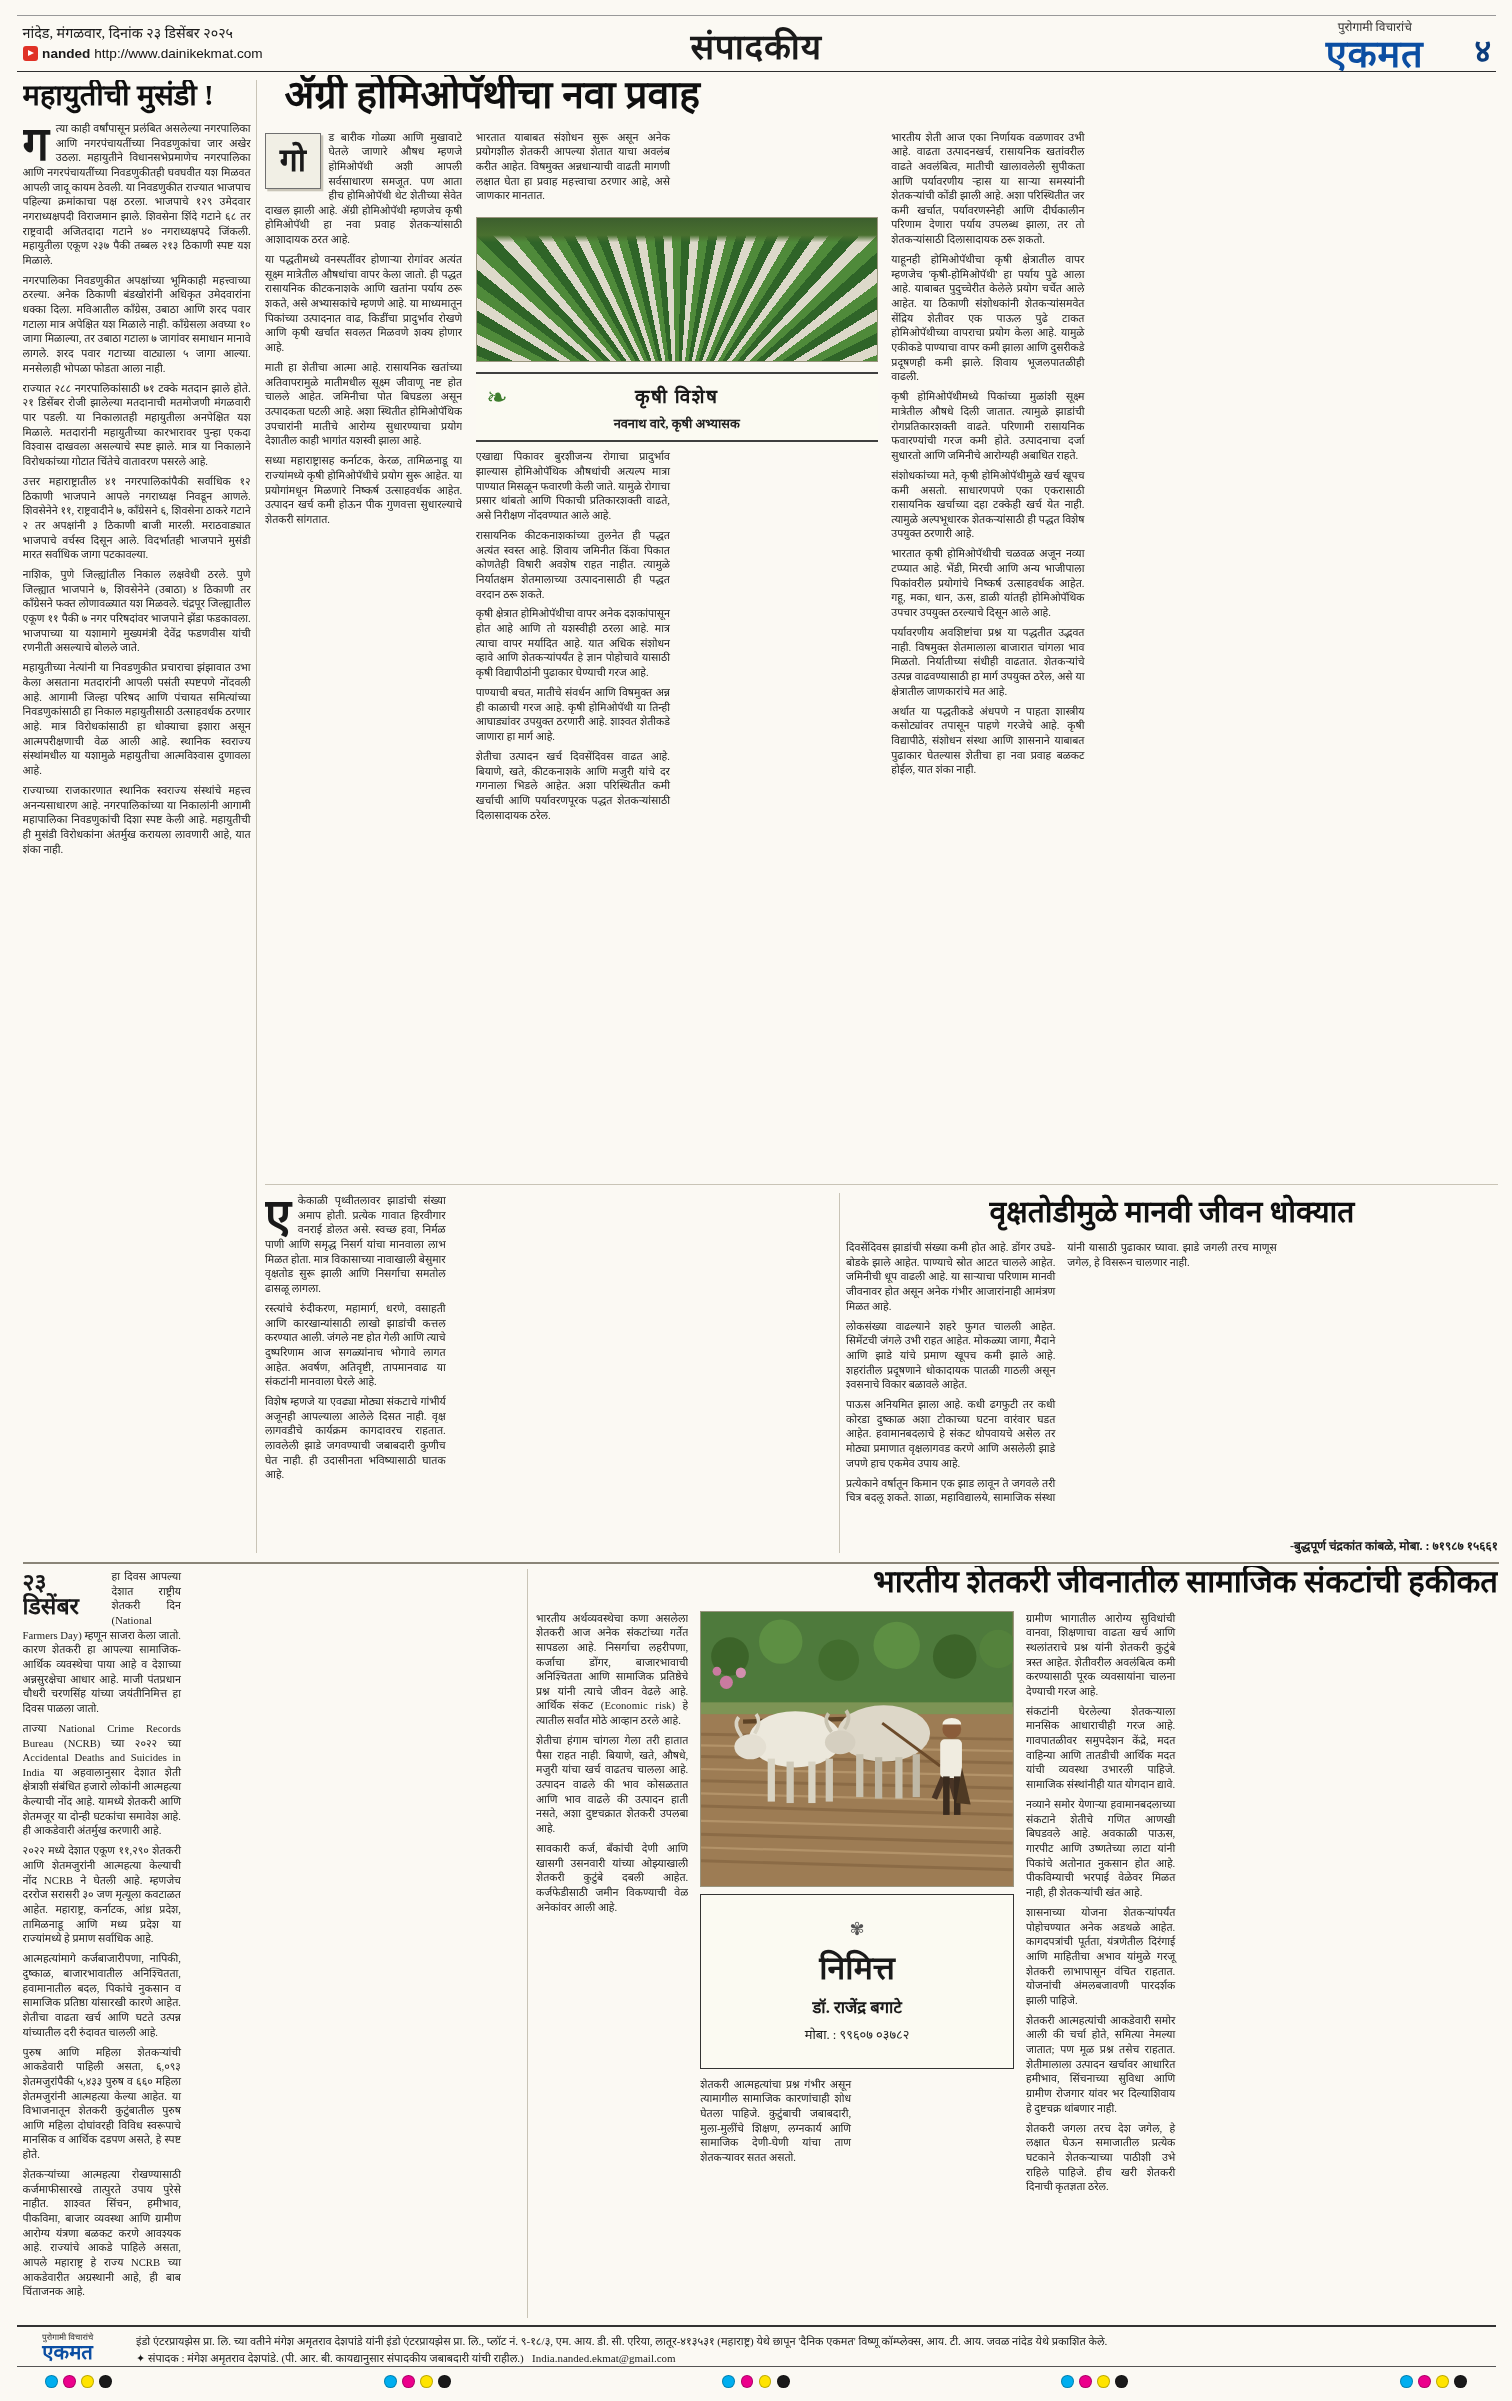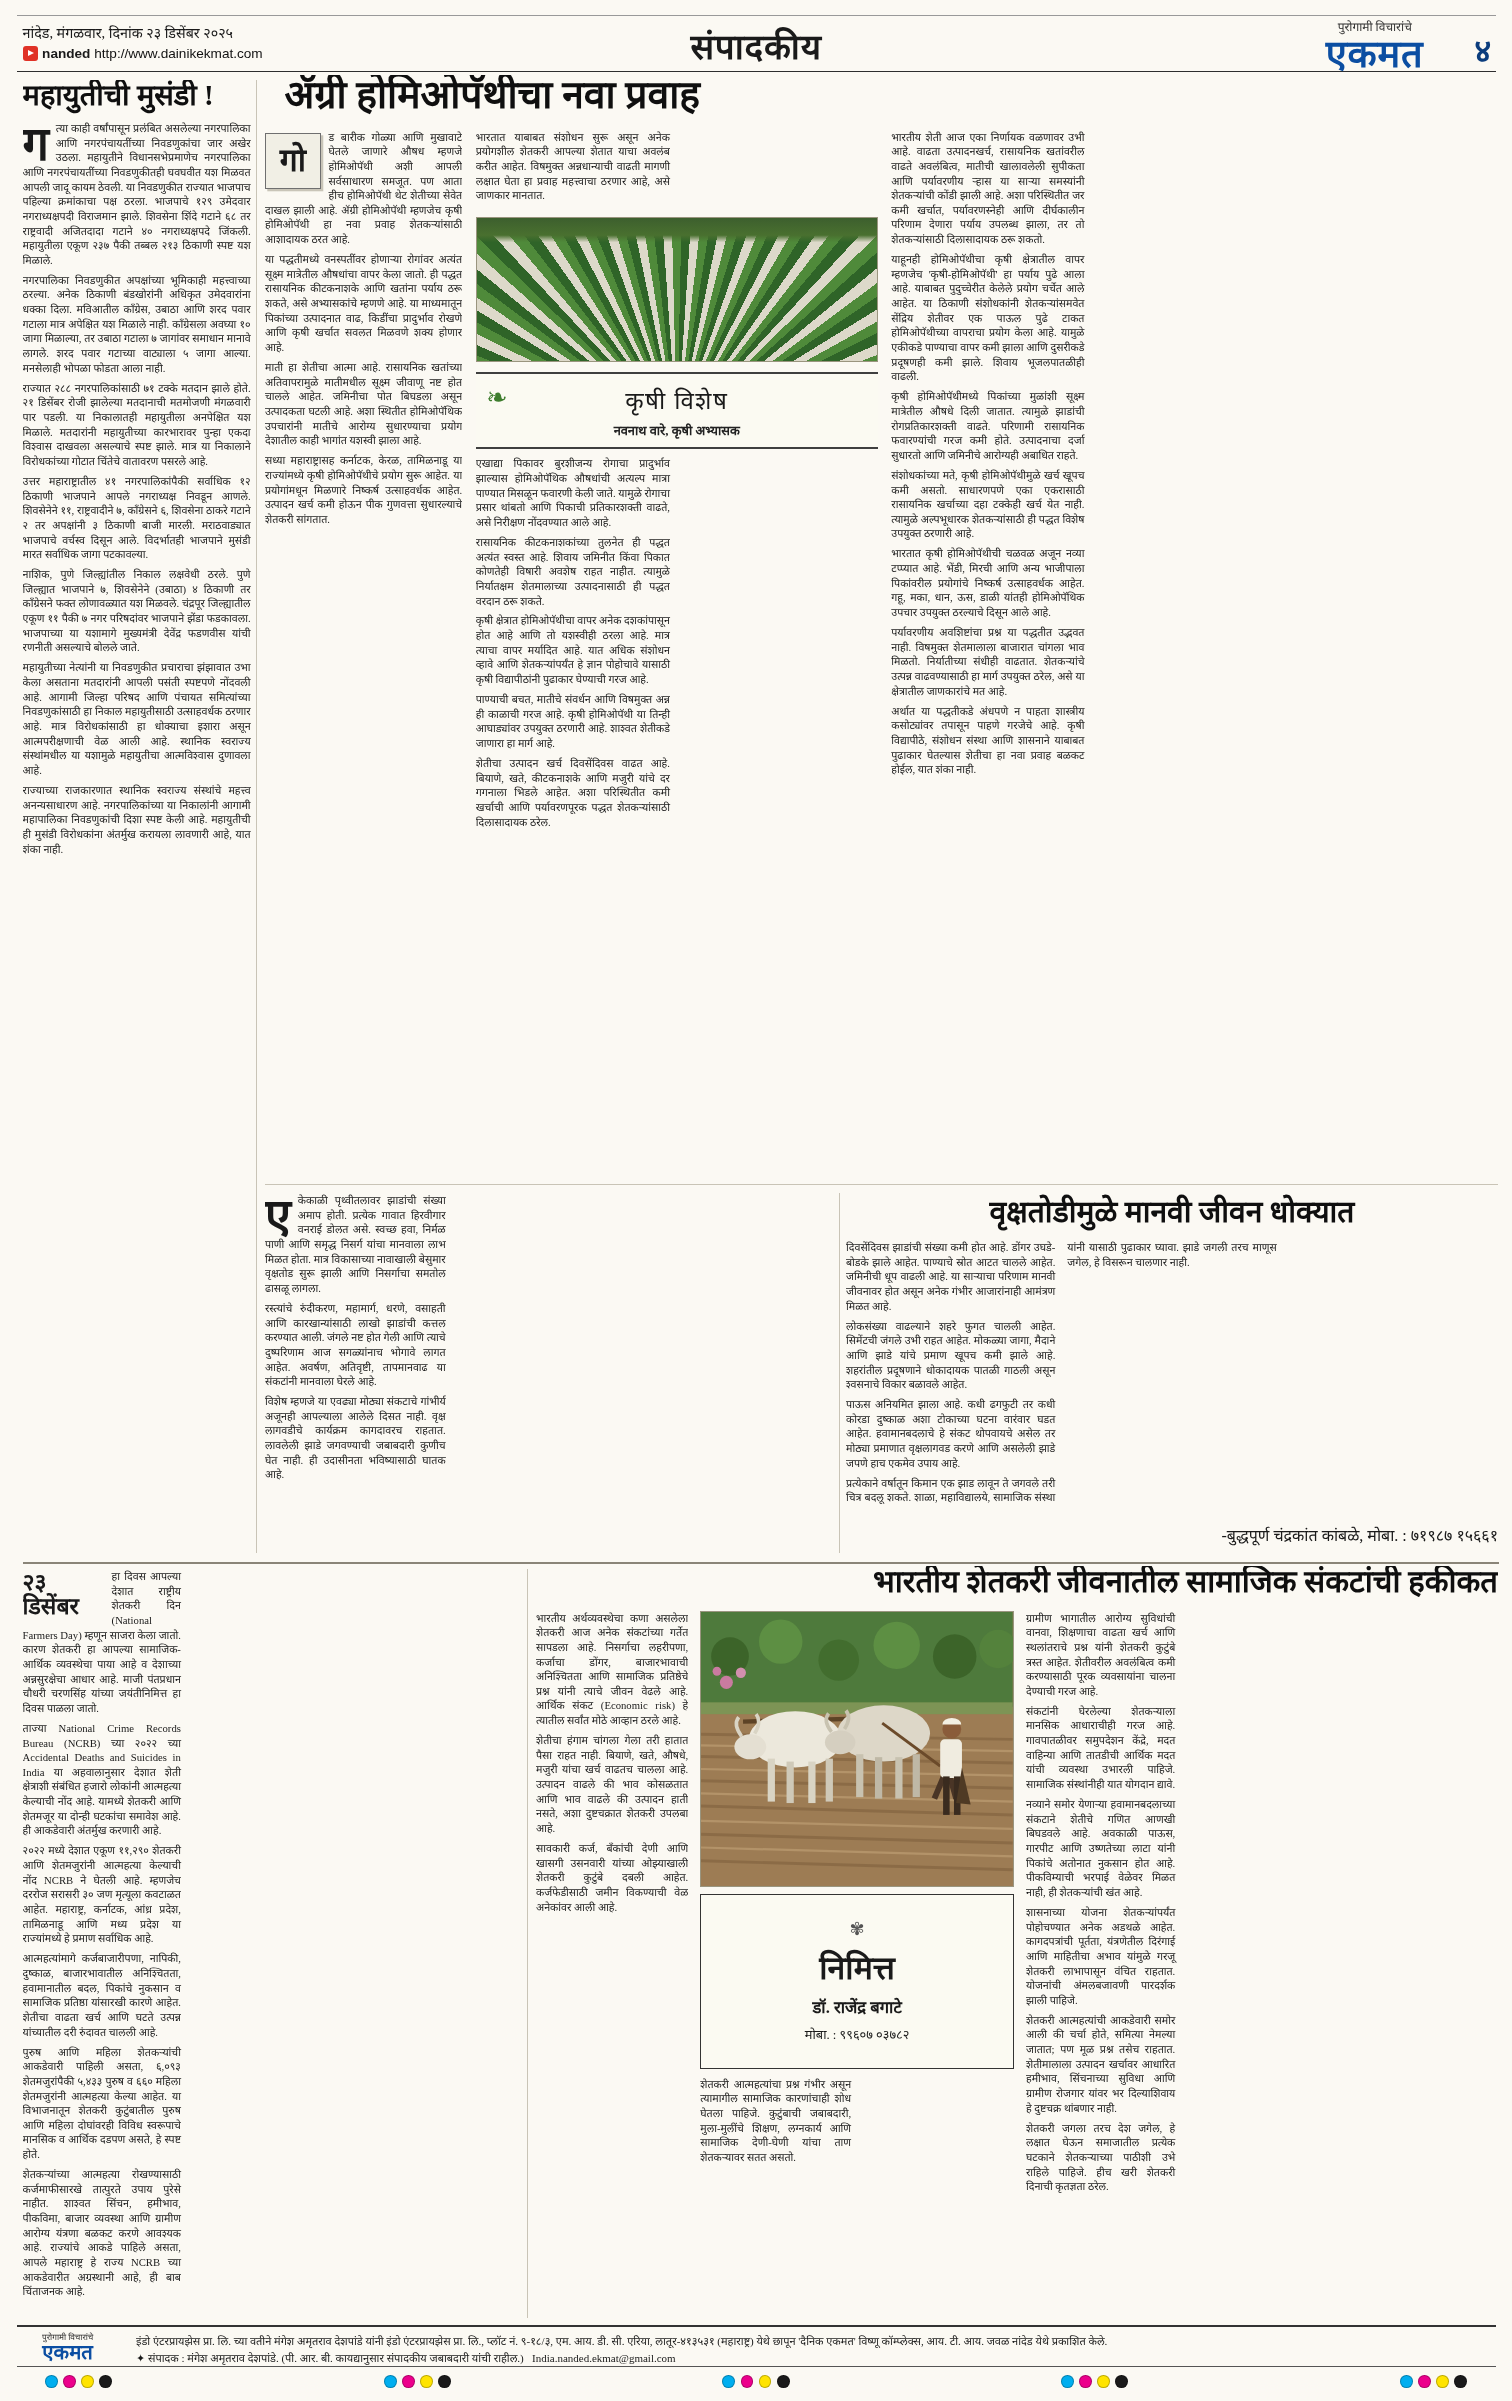--- a/index.html
+++ b/index.html
@@ -41,30 +41,30 @@
   .mid-top{height:84px;column-count:2;column-gap:13.6px;column-fill:auto}
   .mid-bottom{flex:1;column-count:2;column-gap:13.6px;column-fill:auto;overflow:hidden}
   .agri-right{flex:3.2;column-count:3;column-gap:13.6px;column-fill:auto;overflow:hidden}
   .crop-photo{width:100%;height:145px;margin:3px 0 6px;
     background:
       linear-gradient(180deg,#3d5f2e 0%,#49702f 12%,rgba(73,112,47,0) 17%),
       repeating-conic-gradient(from 200deg at 50% 150%, #ddd9ca 0deg 2.6deg, #4f8a3a 2.6deg 5.2deg, #2f6428 5.2deg 7.8deg);
     border:0.8px solid #9a957f}
   .kv-box{border-top:2.3px double #3f3f3f;border-bottom:2.3px double #3f3f3f;padding:9px 4.5px 7.5px;text-align:center;margin:4.5px 0 7.5px;position:relative;background:#fbfaf2}
   .kv-leaf{position:absolute;left:10.5px;top:7.5px;color:#3e7d2e;font-size:25.6px}
-  .kv-title{font-size:24px;font-weight:400;letter-spacing:1.5px}
+  .kv-title{font-size:19px;font-weight:700;letter-spacing:1.5px}
   .kv-author{font-size:12.8px;margin-top:5.3px;font-weight:700;color:#222}
 
   
   .art-vruksha{position:absolute;left:265px;top:1190px;width:1233px;height:366px;overflow:hidden}
   .vr-left{position:absolute;left:0;top:3px;width:566px;height:360px;column-count:3;column-gap:12px;column-fill:auto;overflow:hidden}
   .vr-right{position:absolute;left:581px;top:0;width:652px;height:366px;overflow:hidden}
   .vr-head{font-size:30px;margin:0 0 9px;text-align:center}
   .vr-right-text{height:280px;column-count:3;column-gap:12px;column-fill:auto;overflow:hidden}
-  .vr-byline{margin-top:4px;text-align:right;font-weight:400;font-size:16px}
+  .vr-byline{margin-top:17px;text-align:right;font-weight:700;font-size:12px}
 
   
   .art-fday{position:absolute;left:22.6px;top:1569px;width:499px;height:749px;overflow:hidden}
   .fday-text{height:100%;column-count:3;column-gap:12px;column-fill:auto}
   .lead-big{float:left;font-size:23px;font-weight:700;line-height:1.08;padding:1.5px 6px 3px 0;max-width:89px}
 
   
   .art-shet{position:absolute;left:536px;top:1566px;width:962px;height:752px;overflow:hidden}
   .shet-head{font-size:31px;text-align:right;margin:0 0 12px;line-height:1.05}
   .shet-cols{display:flex;gap:12px;height:694px;overflow:hidden}

